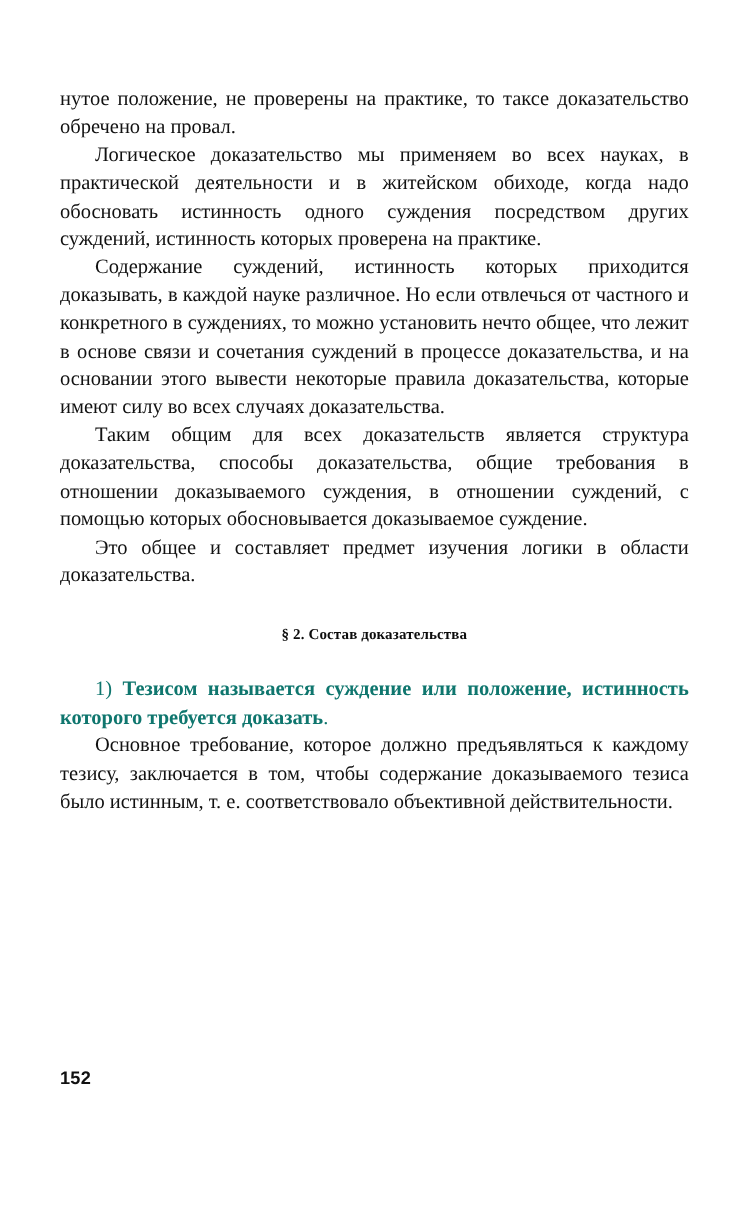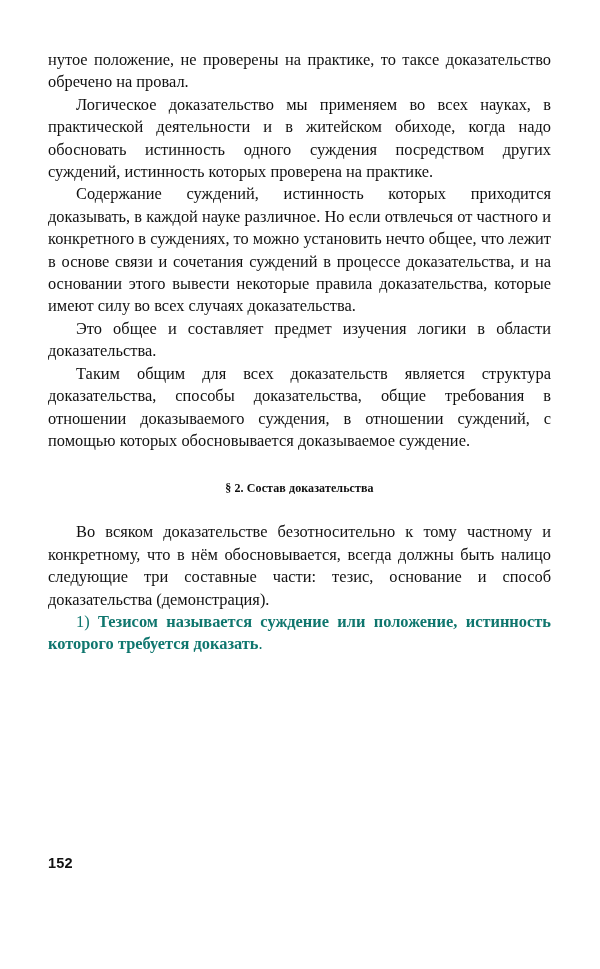--- a/index.html
+++ b/index.html
@@ -14,21 +14,21 @@
     width: 600px;
     height: 969px;
     background: #ffffff;
     overflow: hidden;
     box-sizing: border-box;
   }
 
   .column {
     position: absolute;
     left: 48px;
-    top: 49px;
+    top: 68px;
     width: 503px;
   }
 
   
   .para {
     font-family: "Liberation Serif", "DejaVu Serif", serif;
     font-size: 16.4px;
     line-height: 22.4px;
     color: #111111;
     text-align: justify;
@@ -111,32 +111,32 @@
 <div class="page">
 
   <div class="column">
 
     <p class="para continuation">нутое положение, не проверены на практике, то таксе доказательство обречено на провал.</p>
 
     <p class="para indent">Логическое доказательство мы применяем во всех науках, в практической деятельности и в житейском обиходе, когда надо обосновать истинность одного суждения посредством других суждений, истинность которых проверена на практике.</p>
 
     <p class="para indent">Содержание суждений, истинность которых приходится доказывать, в каждой науке различное. Но если отвлечься от частного и конкретного в суждениях, то можно установить нечто общее, что лежит в основе связи и сочетания суждений в процессе доказательства, и на основании этого вывести некоторые правила доказательства, которые имеют силу во всех случаях доказательства.</p>
 
+    <p class="para indent">Таким общим для всех доказательств является структура доказательства, способы доказательства, общие требования в отношении доказываемого суждения, в отношении суждений, с помощью которых обосновывается доказываемое суждение.</p>
+
     <p class="para indent">Это общее и составляет предмет изучения логики в области доказательства.</p>
-
-    <p class="para indent">Таким общим для всех доказательств является структура доказательства, способы доказательства, общие требования в отношении доказываемого суждения, в отношении суждений, с помощью которых обосновывается доказываемое суждение.</p>
 
 
     <div class="heading-wrap">
       <h2 class="section-heading">§ 2.  Состав доказательства</h2>
     </div>
 
-    <p class="para indent">Во всяком доказательстве  безотносительно  к  тому частному и конкретному, что в нём обосновывается, всегда должны быть налицо следующие  три  составные  части: тезис, основание и способ доказательства (демонстрация).</p>
 
     <p class="definition"><span class="num">1) </span><span class="bold">Тезисом называется суждение или положение, истинность которого требуется доказать</span><span class="tail">.</span></p>
 
+    <p class="para indent">Основное требование, которое должно предъявляться к каждому тезису, заключается в том, чтобы содержание доказываемого тезиса было истинным, т. е. соответствовало объективной действительности.</p>
 
 
   </div>
 
   <div class="folio">152</div>
 
 </div>
 
 </body></html>

